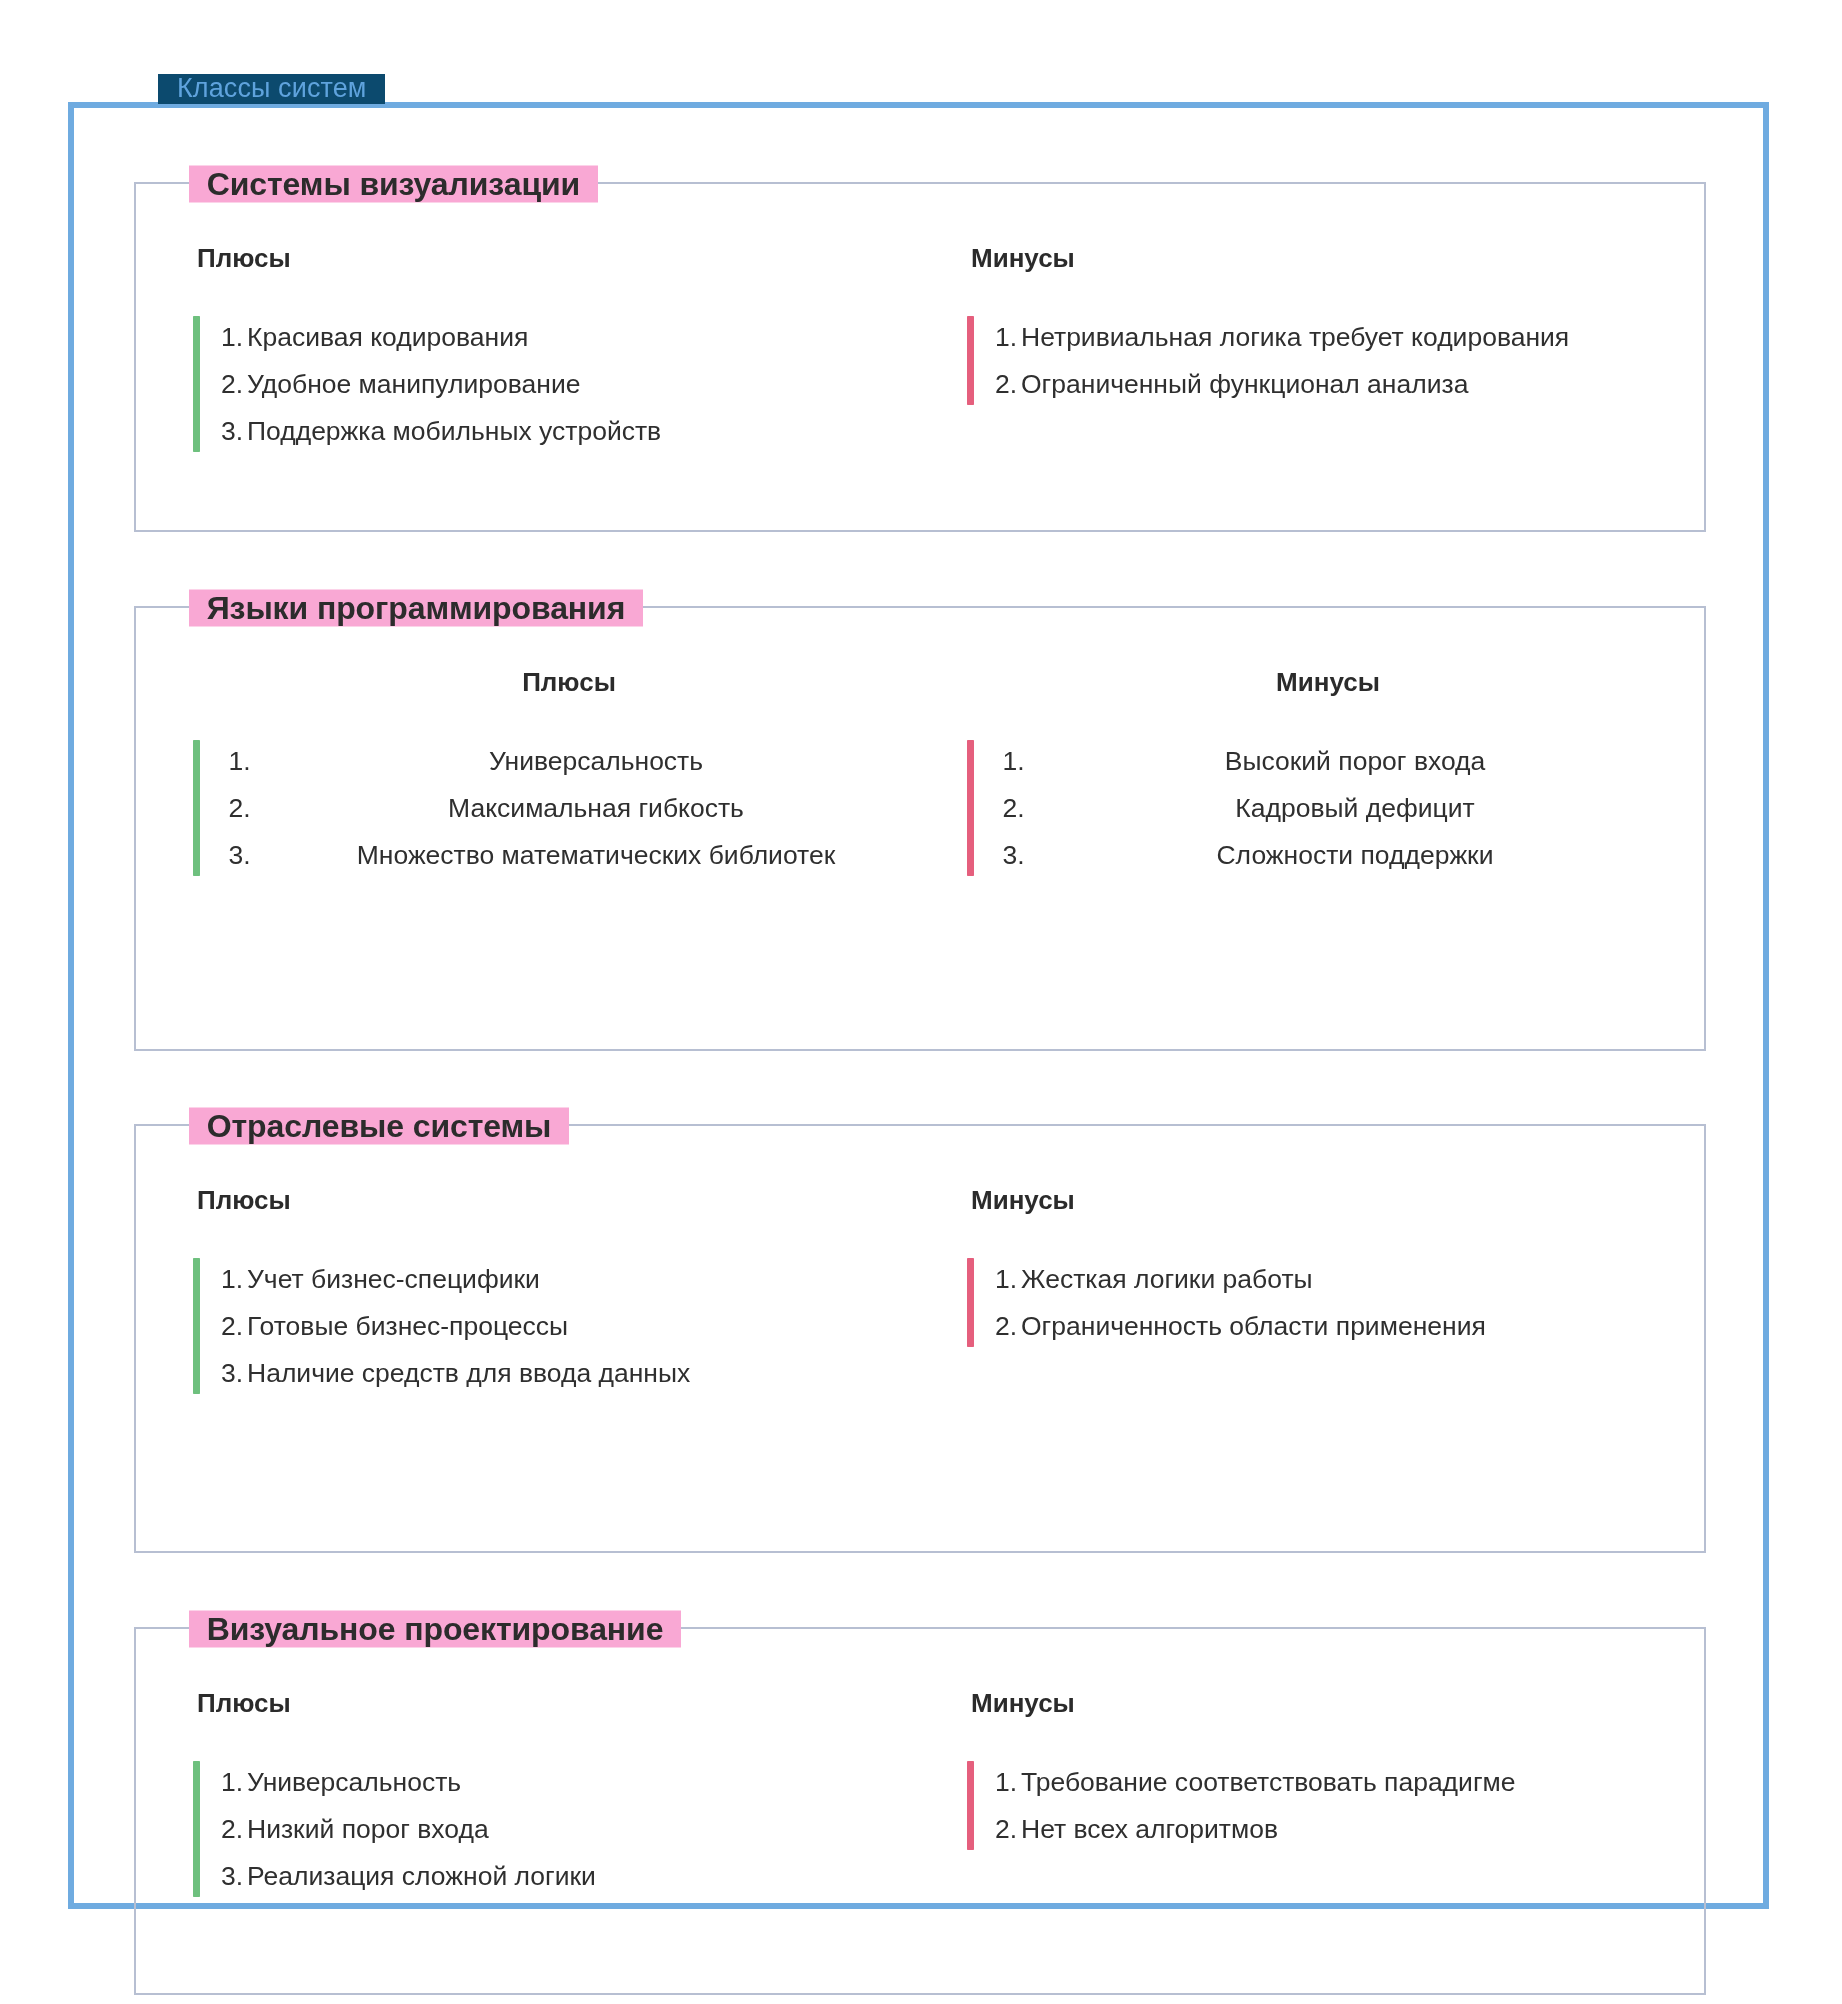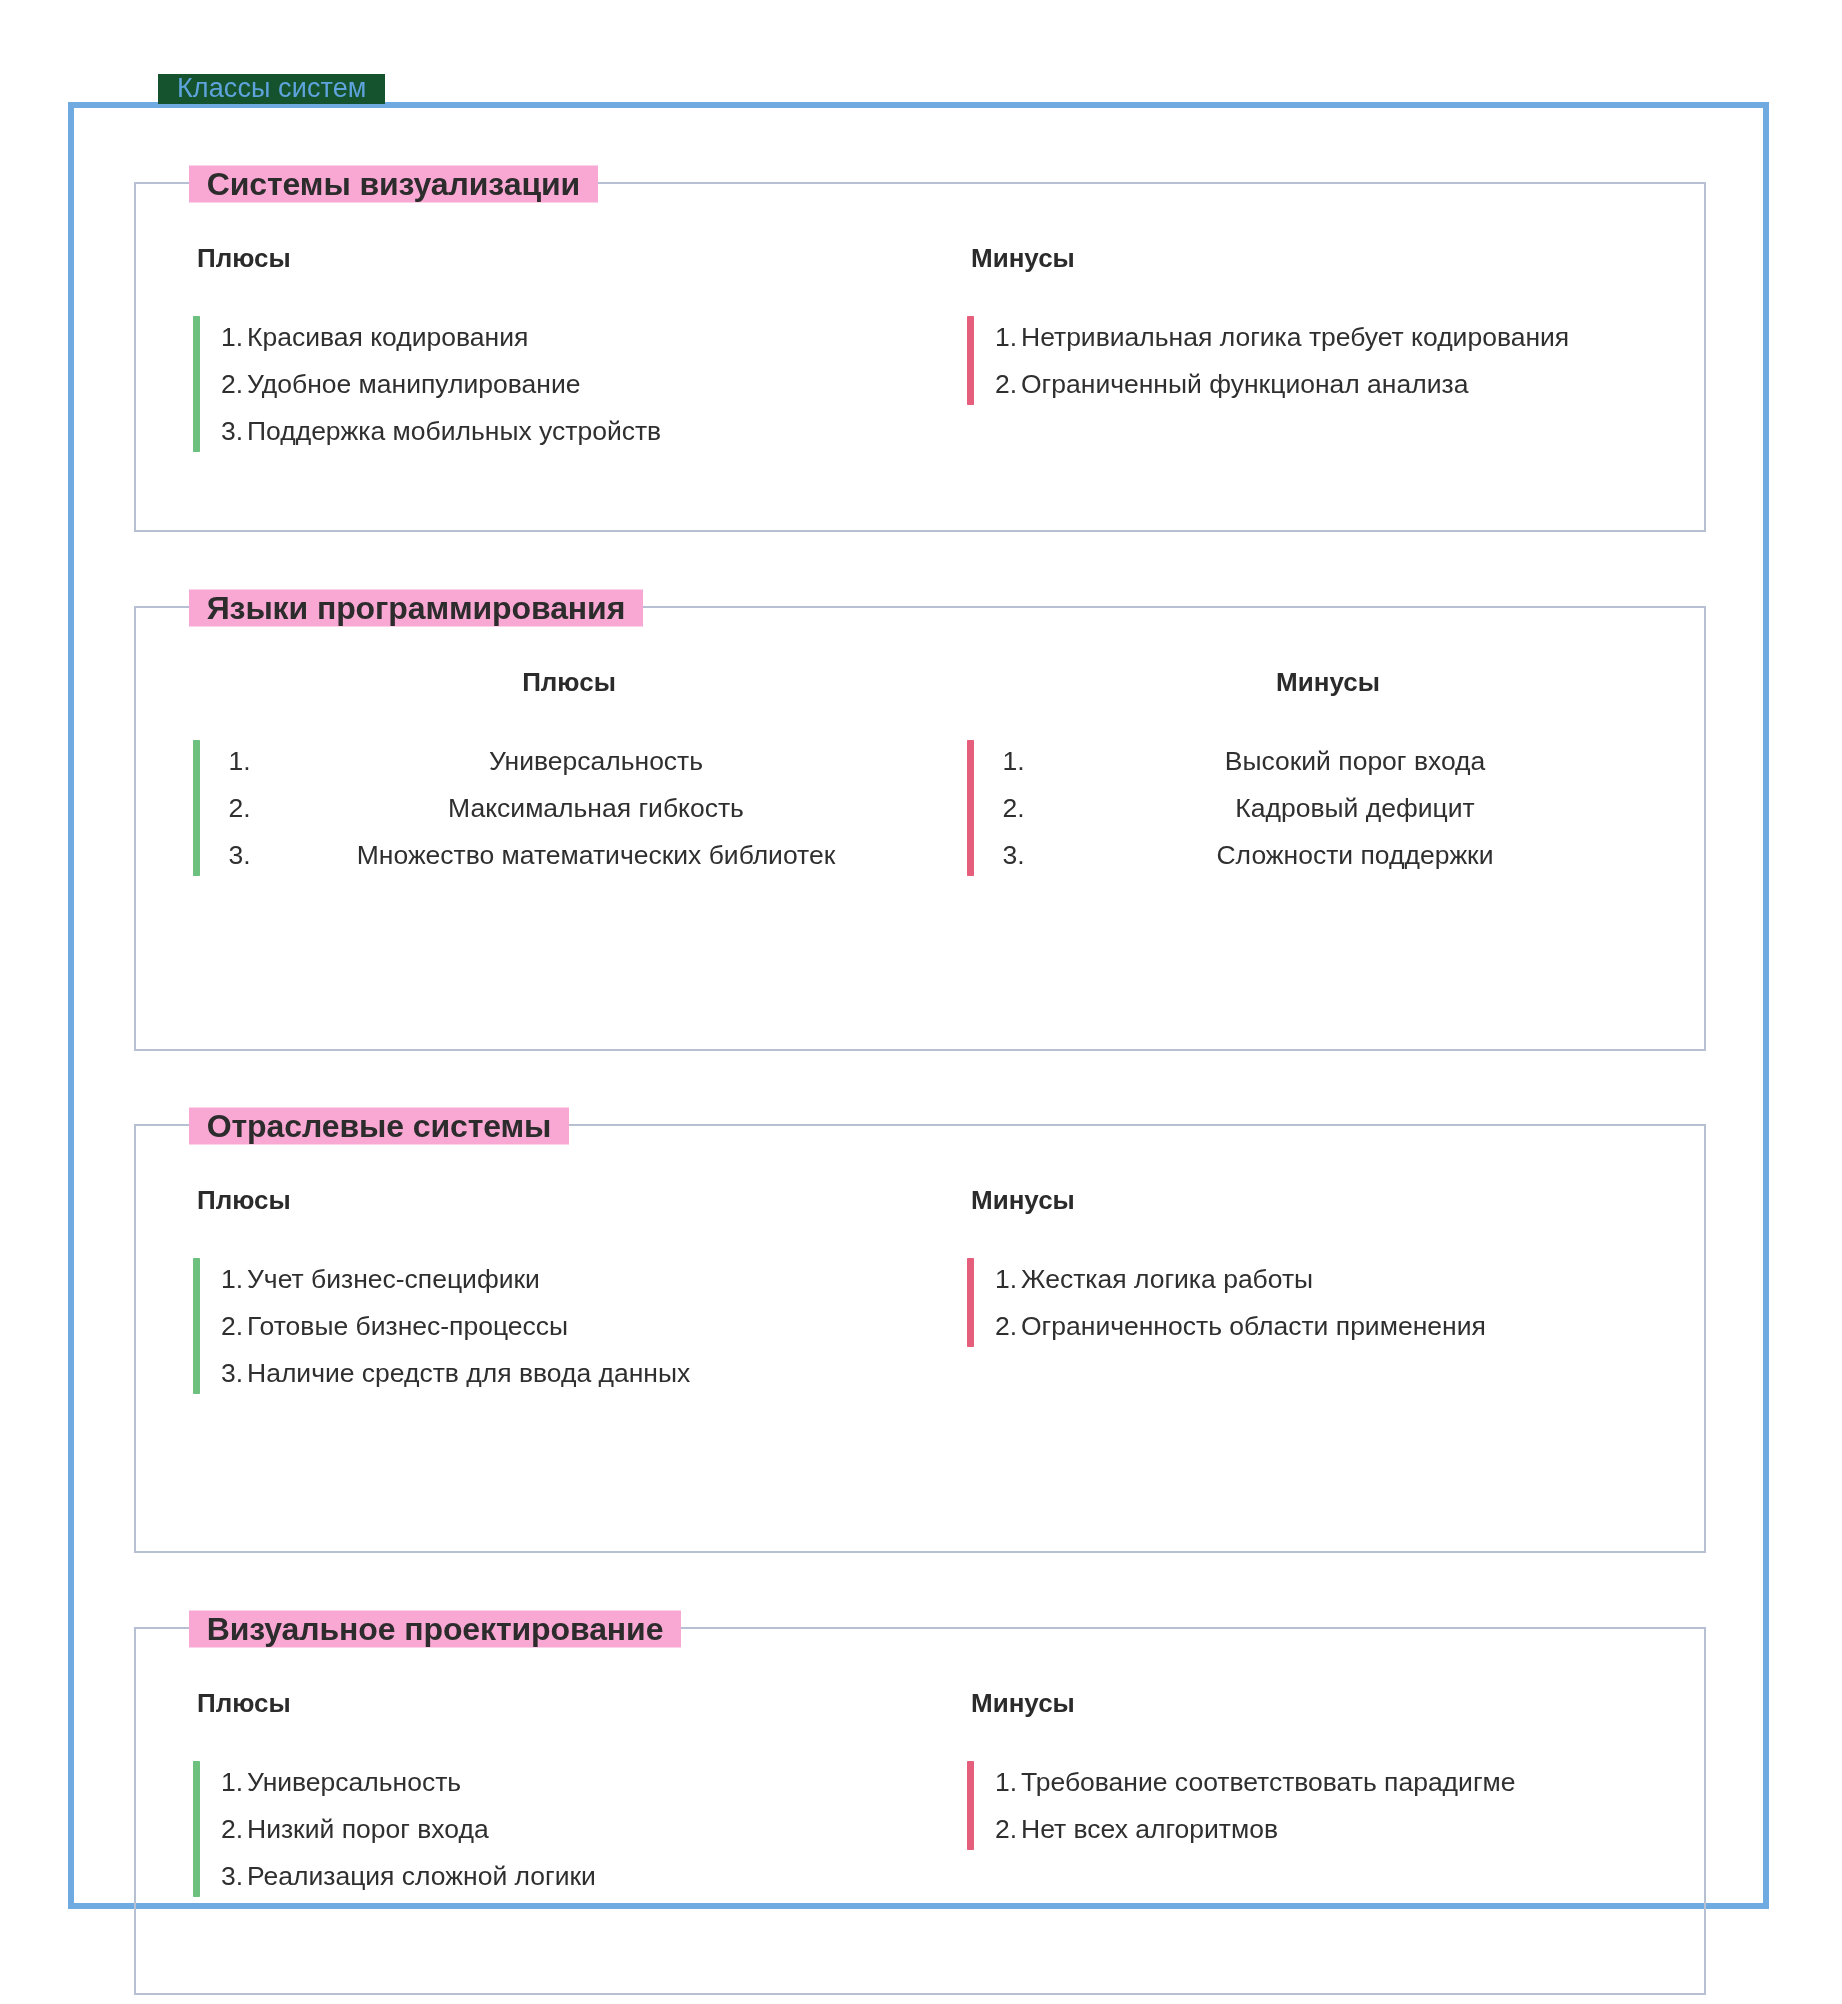--- a/index.html
+++ b/index.html
@@ -23,21 +23,21 @@
     top: 102px;
     width: 1701px;
     height: 1807px;
     border: 6.6px solid #6fabe0;
     box-sizing: border-box;
   }
   .outer-legend {
     position: absolute;
     left: 158px;
     top: 74px;
-    background: #14532d;
+    background: #0c4a6e;
     padding: 0 19px;
     font-size: 27px;
     line-height: 29.5px;
     color: #5fa3dd;
     font-weight: 400;
     white-space: nowrap;
     letter-spacing: 0.1px;
     text-align: right;
   }
 
@@ -190,21 +190,21 @@
           <div class="col-heading">Плюсы</div>
           <ul class="bar-list pros" style="margin-top: 40px;">
             <li><span class="num">1.</span><span class="txt">Учет бизнес-специфики</span></li>
             <li><span class="num">2.</span><span class="txt">Готовые бизнес-процессы</span></li>
             <li><span class="num">3.</span><span class="txt">Наличие средств для ввода данных</span></li>
           </ul>
         </div>
         <div class="col col-cons" style="top: 56px;">
           <div class="col-heading">Минусы</div>
           <ul class="bar-list cons" style="margin-top: 40px;">
-            <li><span class="num">1.</span><span class="txt">Жесткая логика работы</span></li>
+            <li><span class="num">1.</span><span class="txt">Жесткая логики работы</span></li>
             <li><span class="num">2.</span><span class="txt">Ограниченность области применения</span></li>
           </ul>
         </div>
       </div>
     </div>
     <div class="card" style="top: 1627px; height: 368px;">
       <div class="card-legend">Визуальное проектирование</div>
       <div class="card-body">
         <div class="col col-pros" style="top: 56px;">
           <div class="col-heading">Плюсы</div>

